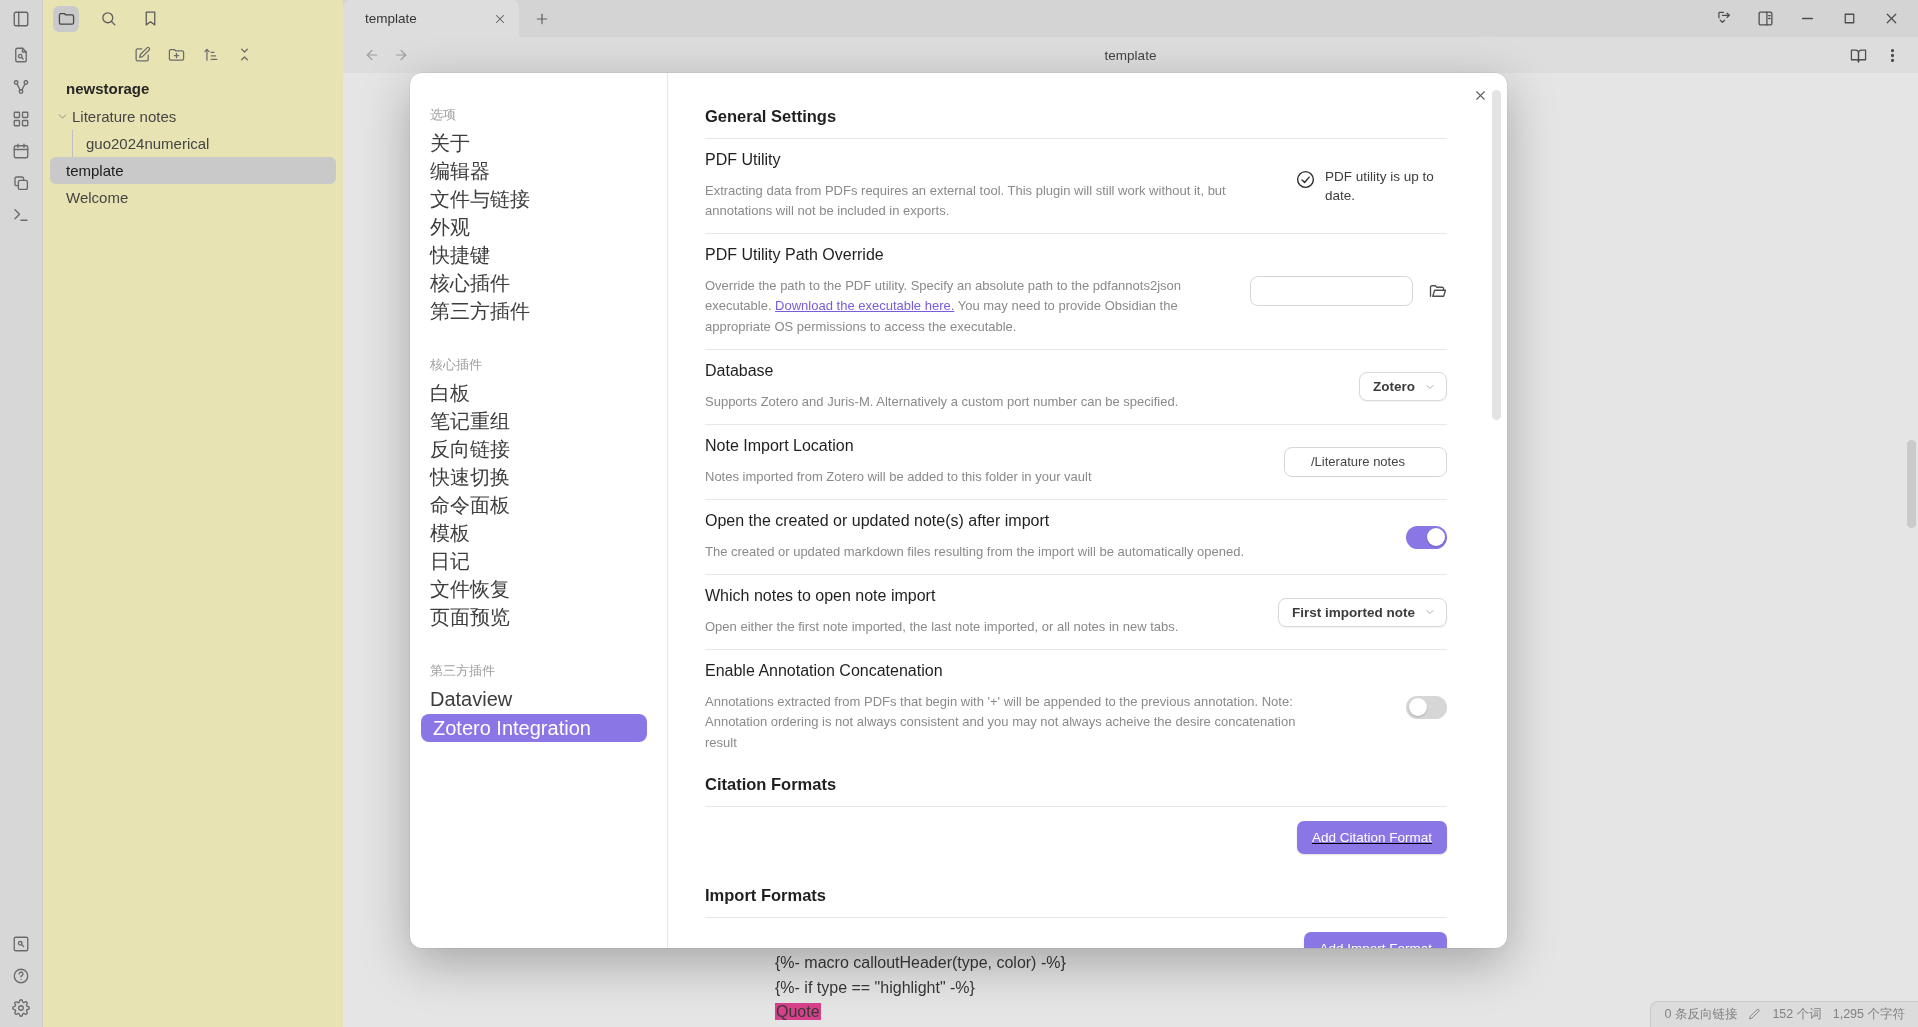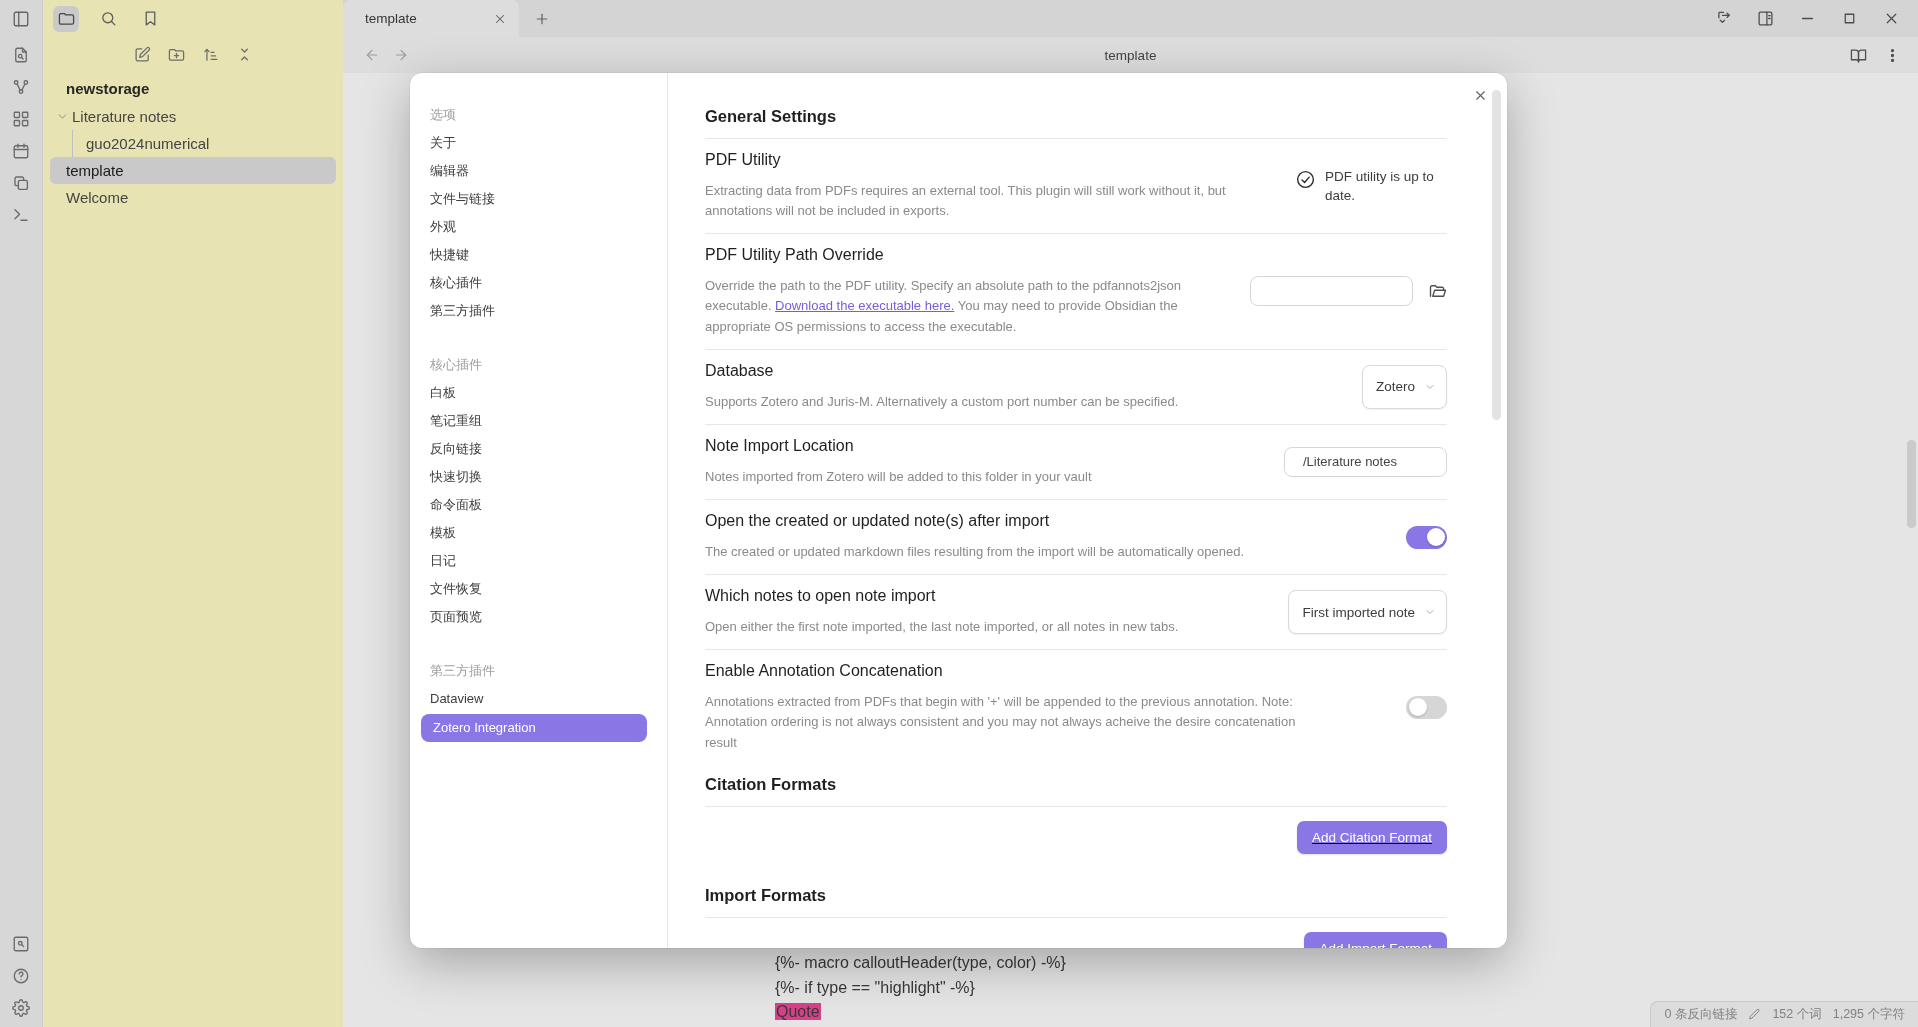--- a/index.html
+++ b/index.html
@@ -60,37 +60,37 @@
 
   
   .overlay { position:absolute; inset:0; background:rgba(0,0,0,0.085); z-index:5; }
   .modal { position:absolute; left:410px; top:73px; width:1097px; height:875px; background:#ffffff; border-radius:12px; box-shadow:0 15px 50px rgba(0,0,0,0.28), 0 0 0 1px rgba(0,0,0,0.04); display:flex; overflow:hidden; z-index:10; }
   .modal-close { position:absolute; top:15px; right:19px; color:#5f5f5f; cursor:pointer; z-index:3; }
   .modal-close svg { width:15px; height:15px; }
   .modal-scrollthumb { position:absolute; right:6px; top:17px; width:9px; height:330px; background:#e3e3e3; border-radius:8px; }
   #modal-nav { width:258px; border-right:1px solid #e6e6e6; padding-top:28px; flex:none; }
   .nav-header { font-size:13px; color:#9f9f9f; padding:5px 20px; }
   .nav-header:not(:first-child) { margin-top:26px; }
-  .nav-item { font-size:13px; color:#3d3d3d; padding:5px 20px; line-height:18px; cursor:pointer; }
+  .nav-item { font-size:20px; color:#3d3d3d; padding:5px 20px; line-height:18px; cursor:pointer; }
   .nav-item.selected { background:var(--accent); color:#fff; border-radius:8px; margin:1px 20px 7px 11px; padding:5px 12px; }
   .modal-content { flex:1; padding:24px 60px 0 37px; position:relative; overflow:hidden; }
   .s-heading { font-size:16.5px; font-weight:bold; color:#1f1f1f; padding:10px 0 12px; border-bottom:1px solid #e8e8e8; }
   .setting-row { display:flex; align-items:center; gap:30px; padding:12px 0; border-bottom:1px solid #e8e8e8; }
   .setting-row.no-divider { border-bottom:none; }
   .setting-info { flex:1; max-width:592px; }
   .setting-name { font-size:16px; color:#1f1f1f; }
   .setting-desc { font-size:13px; color:#8a8a8a; margin-top:12px; line-height:1.55; }
   .s-link { color:#7a5cd9; text-decoration:underline; cursor:pointer; }
   .setting-control { margin-left:auto; display:flex; align-items:center; flex:none; }
   .ctl-status { display:flex; align-items:flex-start; gap:9px; width:152px; }
   .ctl-status .icon { color:#2e2e2e; margin-top:2px; } .ctl-status .icon svg { width:21px; height:21px; stroke-width:1.6; }
   .status-text { font-size:13.5px; color:#3c3c3c; line-height:1.45; }
-  .s-input { width:163px; height:30px; border:1px solid #d6d6d6; border-radius:8px; background:#fff; font-size:13px; color:#444; padding:0 18px; font-family:inherit; outline:none; }
+  .s-input { width:163px; height:30px; border:1px solid #d6d6d6; border-radius:8px; background:#fff; font-size:13px; color:#444; padding:0 26px; font-family:inherit; outline:none; }
   .folder-btn { margin-left:16px; color:#4f4f4f; cursor:pointer; } .folder-btn svg { width:18px; height:18px; }
-  .s-select { height:44px; background:#fff; border:1px solid #d9d9d9; border-radius:8px; box-shadow:0 1px 2px rgba(0,0,0,0.06); display:flex; align-items:center; gap:9px; padding:0 10px 0 13px; font-size:13.5px; color:#3c3c3c; cursor:pointer; }
+  .s-select { height:29px; background:#fff; border:1px solid #d9d9d9; border-radius:8px; box-shadow:0 1px 2px rgba(0,0,0,0.06); display:flex; align-items:center; gap:9px; padding:0 10px 0 13px; font-size:13.5px; color:#3c3c3c; cursor:pointer;font-weight:bold; }
   .sel-chev { color:#a0a0a0; } .sel-chev svg { width:12px; height:12px; }
   .toggle { width:41px; height:23px; border-radius:12px; position:relative; cursor:pointer; flex:none; }
   .toggle.on { background:var(--accent); } .toggle.off { background:#d6d6d6; }
   .toggle .knob { position:absolute; top:2.5px; width:18px; height:18px; border-radius:50%; background:#fff; box-shadow:0 1px 2px rgba(0,0,0,0.2); }
   .toggle.on .knob { right:2.5px; } .toggle.off .knob { left:2.5px; }
   .button-row { display:flex; justify-content:flex-end; padding:14px 0 22px;text-decoration:underline; }
   .accent-btn { background:var(--accent); color:#fff; font-size:13.5px; padding:9px 15px; border-radius:7px; border:none; cursor:pointer; font-family:inherit; box-shadow:0 1px 2px rgba(0,0,0,0.12); }
   .format-card { border:1px solid #d9d9d9; border-radius:10px; padding:22px 26px; margin:12px 0 40px; }
 </style>
 </head>

